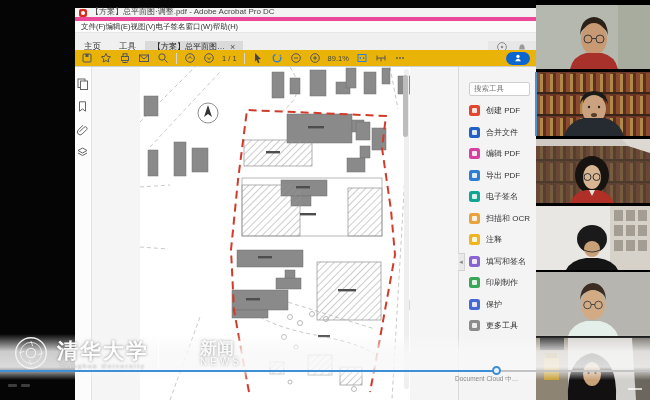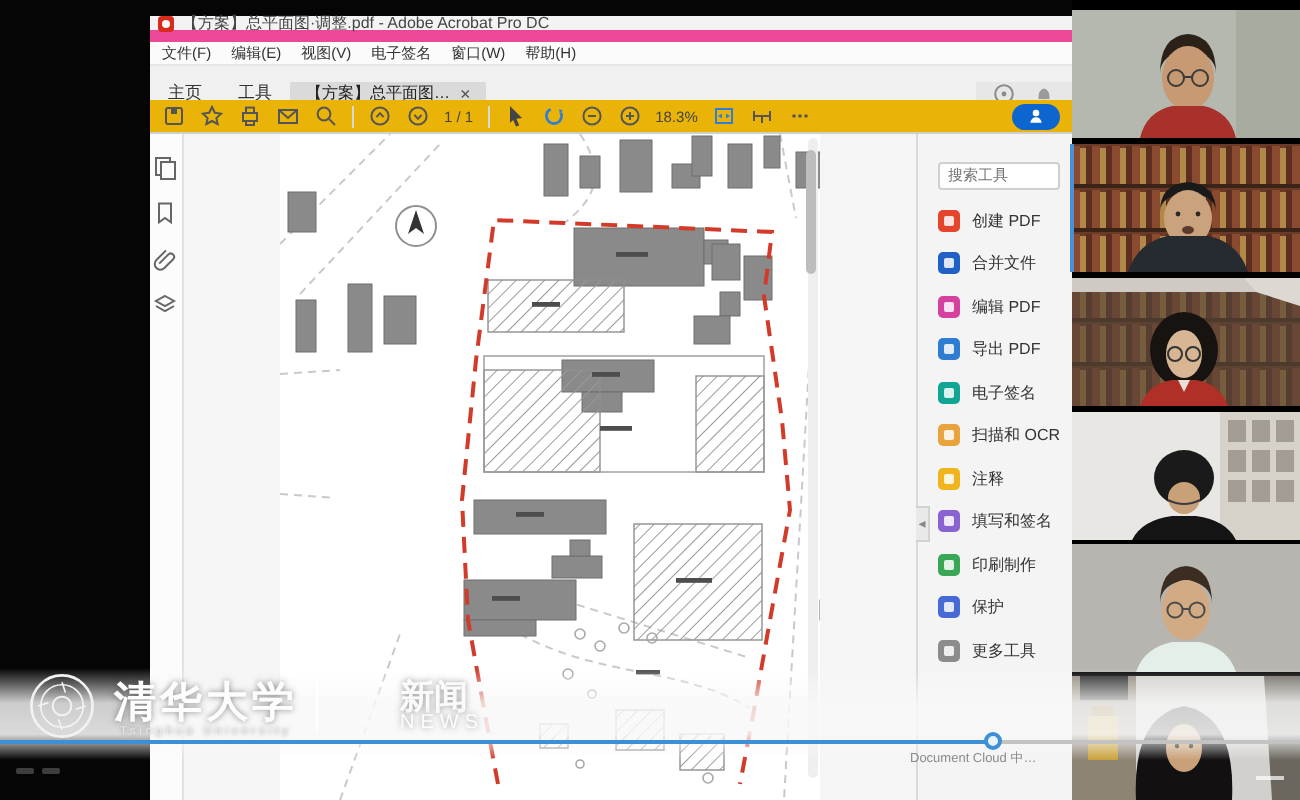--- a/index.html
+++ b/index.html
@@ -1,25 +1,25 @@
 <!DOCTYPE html>
 <html><head>
 <meta charset="utf-8">
 <style>
   html,body{margin:0;padding:0;background:#000;}
   *{box-sizing:border-box;font-family:"Liberation Sans",sans-serif;}
   .stage{position:relative;width:650px;height:400px;background:#050505;overflow:hidden;}
 
   
   .pdf-window{position:absolute;left:75px;top:8px;width:461px;height:392px;background:#f5f5f5;}
-  .titlebar{position:absolute;left:0;top:0;width:100%;height:13px;background:#f3f3f3;border-bottom:6px solid #ec4899;display:flex;align-items:center;padding:0 4px;gap:4px;}
+  .titlebar{position:absolute;left:0;top:0;width:100%;height:13px;background:#f3f3f3;border-bottom:4px solid #ec4899;display:flex;align-items:flex-end;padding:0 4px;gap:4px;}
   .app-icon{width:8px;height:8px;border-radius:2px;background:#d92a1c;position:relative;flex:0 0 auto;}
   .app-icon::after{content:"";position:absolute;left:2px;top:2px;width:4px;height:4px;border-radius:50%;background:#fff;}
   .title-text{font-size:8px;color:#444;white-space:nowrap;overflow:hidden;}
-  .menubar{position:absolute;left:0;top:13px;width:100%;height:12px;background:#fbfbfb;border-bottom:1px solid #e6e6e6;display:flex;align-items:center;gap:10px;padding:0 6px;}
+  .menubar{position:absolute;left:0;top:13px;width:100%;height:12px;background:#fbfbfb;border-bottom:1px solid #e6e6e6;display:flex;align-items:center;padding:0 6px;}
   .menubar span{font-size:7.5px;color:#333;white-space:nowrap;}
   .tabrow{position:absolute;left:0;top:25px;width:100%;height:28px;background:#f0f0f0;display:flex;align-items:center;border-bottom:1px solid #dcdcdc;}
   .tab{font-size:8.5px;color:#333;display:flex;align-items:center;padding:0 9px;white-space:nowrap;}
   .doc-tab{background:#dadada;display:flex;align-items:center;gap:5px;padding:0 8px;max-width:120px;}
   .doc-tab .lab{font-size:8px;color:#222;white-space:nowrap;overflow:hidden;max-width:92px;}
   .doc-tab .x{font-size:9px;color:#555;}
   .tab-spacer{flex:1;background:#e7e7e7;}
   .tabrow .right-ico{display:flex;align-items:center;gap:8px;padding:0 8px;background:#e7e7e7;}
   .toolbarrow{position:absolute;left:0;top:42px;width:100%;height:17px;background:#eab308;border-bottom:1px solid #cfcfcf;display:flex;align-items:center;gap:7px;padding:0 6px;}
   .tico{width:12px;height:12px;flex:0 0 auto;display:block;}
@@ -149,21 +149,21 @@
         </svg>
       <svg class="tico" viewBox="0 0 12 12">
           <circle cx="6" cy="6" r="4.3" fill="none" stroke="#555"></circle>
           <line x1="4" y1="6" x2="8" y2="6" stroke="#555"></line>
         </svg>
       <svg class="tico" viewBox="0 0 12 12">
           <circle cx="6" cy="6" r="4.3" fill="none" stroke="#555"></circle>
           <line x1="4" y1="6" x2="8" y2="6" stroke="#555"></line>
           <line x1="6" y1="4" x2="6" y2="8" stroke="#555"></line>
         </svg>
-      <span class="tb-text">18.3%</span>
+      <span class="tb-text">89.1%</span>
       <svg class="tico" viewBox="0 0 12 12">
           <rect x="2" y="2.5" width="8" height="7" fill="none" stroke="#2f7fd6"></rect>
           <path d="M3,6 L5,4.8 V7.2 Z M9,6 L7,4.8 V7.2 Z" fill="#2f7fd6"></path>
         </svg>
       <svg class="tico" viewBox="0 0 12 12">
           <line x1="2" y1="6" x2="10" y2="6" stroke="#555"></line>
           <line x1="2" y1="3.5" x2="2" y2="8.5" stroke="#555"></line>
           <line x1="10" y1="3.5" x2="10" y2="8.5" stroke="#555"></line>
           <line x1="6" y1="6" x2="6" y2="9.5" stroke="#555"></line>
         </svg>

